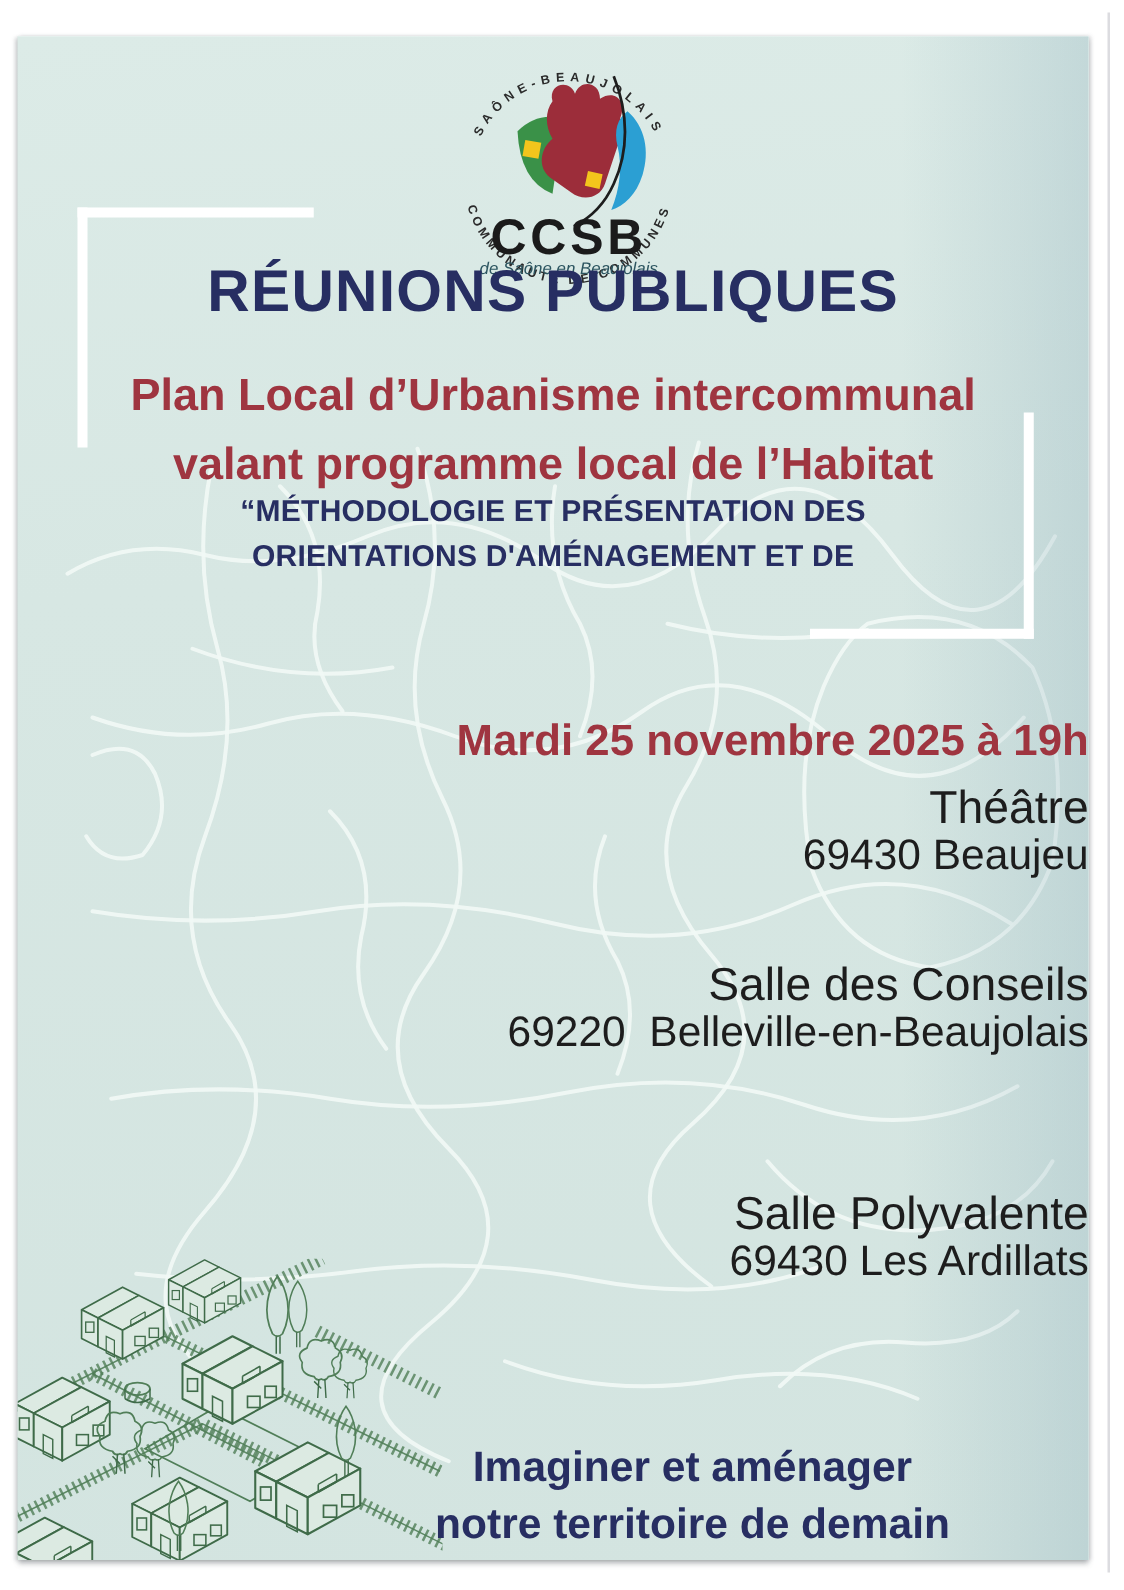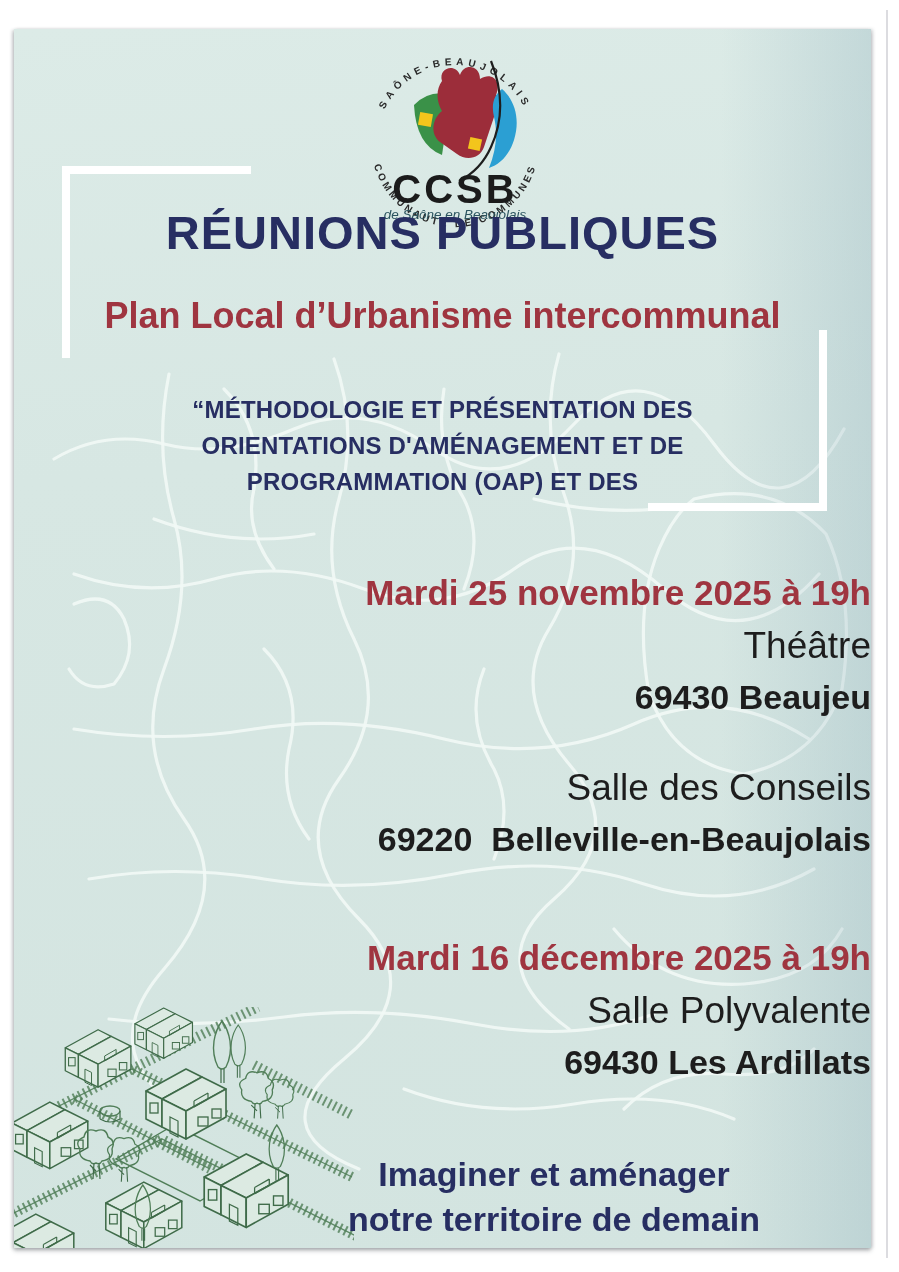--- a/index.html
+++ b/index.html
@@ -39,21 +39,21 @@
 
   
   .tblock{position:absolute;left:0;right:0;text-align:center;}
   .title{top:176px;color:#272e62;font-size:47px;font-weight:bold;letter-spacing:1px;}
   .sub{top:239px;color:#9f3540;font-size:36px;font-weight:bold;line-height:55px;margin-top:20px;}
   .topic{top:363px;color:#272e62;font-size:24px;font-weight:bold;line-height:36px;letter-spacing:.2px;}
   .event{position:absolute;left:0;right:0;text-align:right;}
   .ev1{top:544px;} .ev2{top:726px;} .ev3{top:909px;}
   .date{color:#9f3540;font-size:35px;font-weight:bold;line-height:40px;}
   .venue{color:#1d1d1d;font-size:37px;line-height:38px;margin-top:14px;}
-  .addr{color:#1d1d1d;font-size:34px;font-weight:bold;line-height:38px;margin-top:13px;white-space:pre-wrap;}
+  .addr{color:#1d1d1d;font-size:34px;font-weight:normal;line-height:38px;white-space:pre-wrap;}
   .slogan{position:absolute;left:223px;right:0;top:1123px;text-align:center;
     color:#272e62;font-size:34px;font-weight:bold;line-height:45px;}
 
   
   .village{position:absolute;left:0;top:978px;width:340px;height:241px;}
   .fence{stroke:#507e58;stroke-width:10;stroke-dasharray:2 3.6;fill:none;opacity:.8;}
   .rail{stroke:#507e58;stroke-width:1.2;fill:none;opacity:.9;}
   .vf{fill:#dceae2;stroke:#3f6b49;stroke-width:1.6;stroke-linejoin:round;}
   .vw{fill:none;stroke:#3f6b49;stroke-width:1.3;}
   .vl{fill:none;stroke:#3f6b49;stroke-width:1.2;}
@@ -166,39 +166,38 @@
       <rect x="119" y="85" width="12" height="12" fill="#f3c51c" transform="rotate(12 125 91)"></rect>
       <path d="M141,8 C153,38 153,68 141,94 C133,112 121,122 109,128" fill="none" stroke="#1d1d1d" stroke-width="2.2"></path>
     </g>
     <text class="ccsb" x="105" y="150" text-anchor="middle">CCSB</text>
     <text class="tagline" x="105" y="166" text-anchor="middle">de Saône en Beaujolais</text>
   </svg>
 
   <div class="tblock title">RÉUNIONS PUBLIQUES</div>
   <div class="tblock sub">
     <div>Plan Local d’Urbanisme intercommunal</div>
+    <div>valant programme local de l’Habitat</div>
   </div>
 
   <div class="tblock topic">
     <div>“MÉTHODOLOGIE ET PRÉSENTATION DES</div>
     <div>ORIENTATIONS D'AMÉNAGEMENT ET DE</div>
-    <div>PROGRAMMATION (OAP) ET DES</div>
   </div>
 
   <div class="event ev1">
     <div class="date">Mardi 25 novembre 2025 à 19h</div>
     <div class="venue">Théâtre</div>
     <div class="addr">69430 Beaujeu</div>
   </div>
   <div class="event ev2">
     <div class="venue">Salle des Conseils</div>
     <div class="addr">69220  Belleville-en-Beaujolais</div>
   </div>
   <div class="event ev3">
-    <div class="date">Mardi 16 décembre 2025 à 19h</div>
     <div class="venue">Salle Polyvalente</div>
     <div class="addr">69430 Les Ardillats</div>
   </div>
 
   <div class="slogan">
     <div>Imaginer et aménager</div>
     <div>notre territoire de demain</div>
   </div>
 
 </div>

